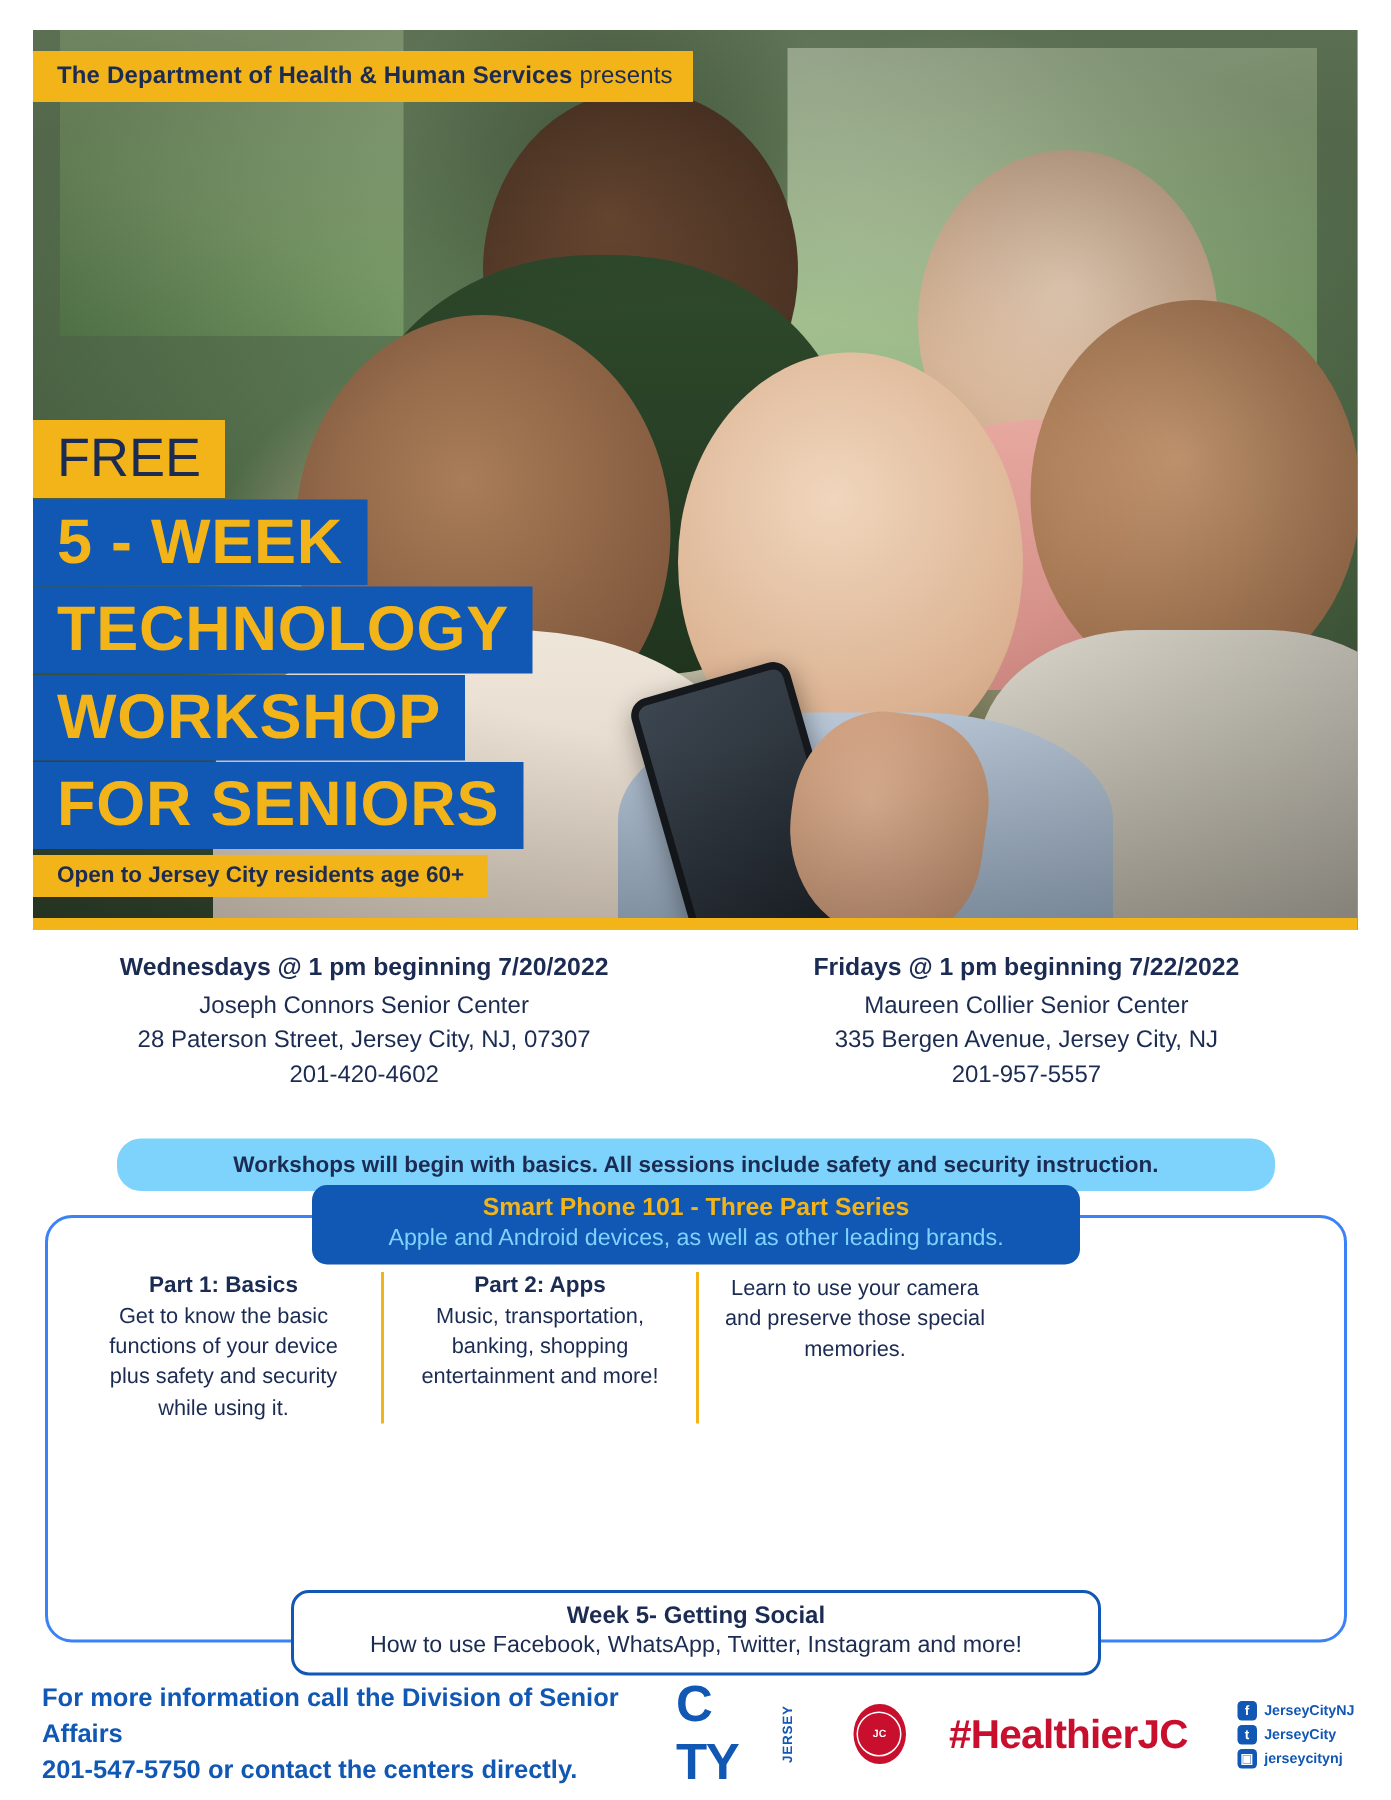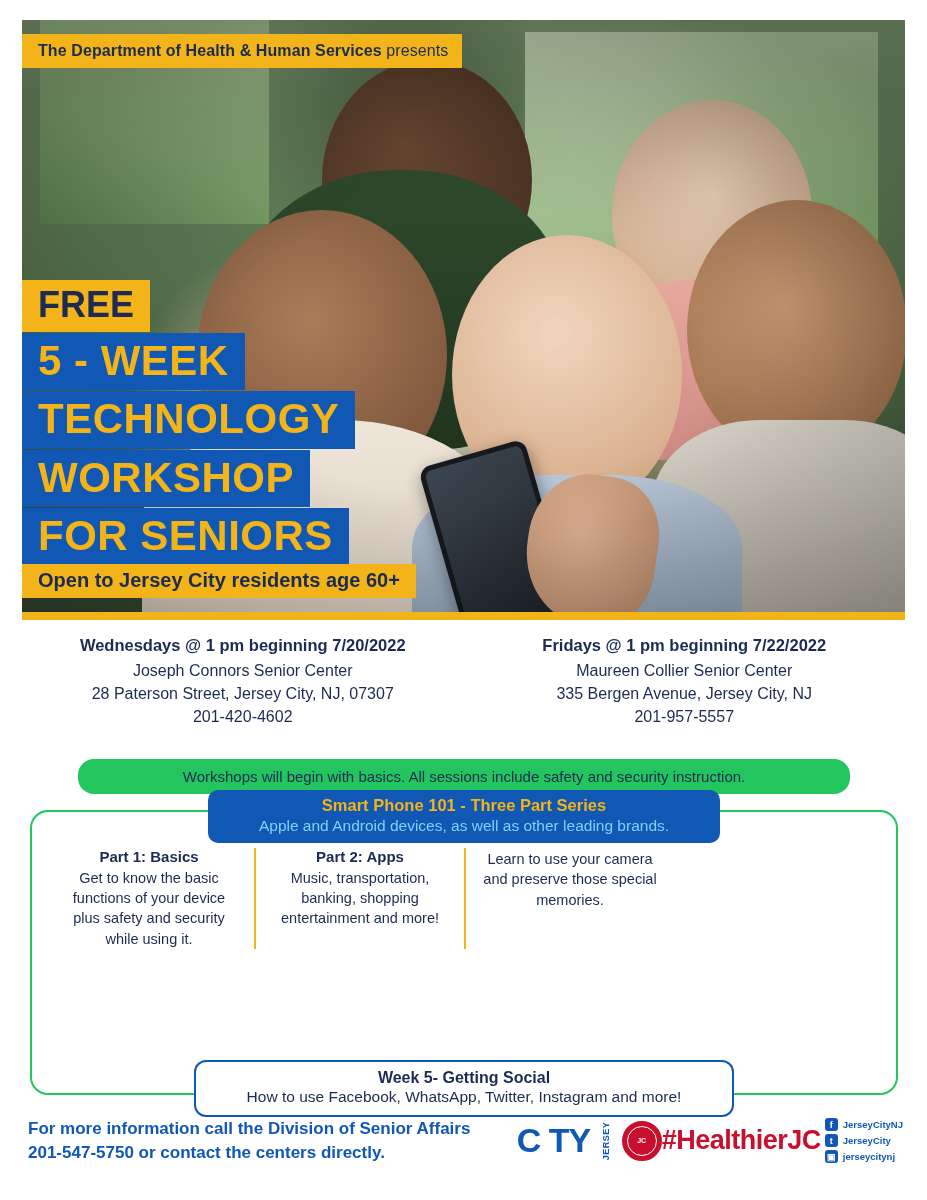--- a/index.html
+++ b/index.html
@@ -86,65 +86,65 @@
     letter-spacing: .1px;
   }
   .hero-banner .thin { font-weight: 400; }
 
   .hero-titles {
     position: absolute; left: 0; bottom: 54px;
   }
   .t-free {
     display: inline-block;
     background: #f2b418; color: #1b2b52;
-    font-size: 36px; font-weight: 700; line-height: 1;
+    font-size: 36px; font-weight: 400; line-height: 1;
     padding: 7px 16px 9px 16px;
   }
   .t-line {
     display: inline-block;
     background: #1157b4; color: #f2b418;
     font-size: 42px; font-weight: 800; line-height: 1.06;
     padding: 6px 16px 7px 16px;
     letter-spacing: .5px;
     white-space: nowrap;
   }
   .t-wrap > div { margin-top: 1px; }
   .hero-sub {
     position: absolute; left: 0; bottom: 22px;
     background: #f2b418; color: #1b2b52;
-    font-size: 20px; font-weight: 600;
+    font-size: 15px; font-weight: 600;
     padding: 5px 16px 6px 16px;
   }
   .hero-rule {
     position: absolute; left: 0; right: 0; bottom: 0; height: 8px;
     background: #f2b418;
   }
 
   
   .centers {
     position: absolute; left: 22px; top: 636px; width: 883px;
     display: flex;
   }
   .center-col { width: 50%; text-align: center; color: #1b2b52; }
   .center-col .c-head { font-size: 16.5px; font-weight: 700; margin-bottom: 4px; }
   .center-col .c-line { font-size: 16px; font-weight: 400; line-height: 1.45; }
 
   .notice {
     position: absolute; left: 78px; top: 759px; width: 772px;
-    background: #22c55e; color: #1b2b52;
+    background: #7dd3fc; color: #1b2b52;
     border-radius: 16px;
     text-align: center;
-    font-size: 15px; font-weight: 400;
+    font-size: 15px; font-weight: 700;
     padding: 9px 10px;
   }
 
   
   .curr {
     position: absolute; left: 30px; top: 810px; width: 868px; height: 285px;
-    border: 2px solid #22c55e;
+    border: 2px solid #3b82f6;
     border-radius: 18px;
   }
   .curr-head {
     position: absolute; left: 50%; transform: translateX(-50%);
     top: -22px; width: 512px;
     background: #1157b4; border-radius: 10px;
     padding: 6px 10px 8px 10px;
     text-align: center;
   }
   .curr-head .ch1 { color: #f2b418; font-size: 16.5px; font-weight: 700; }
@@ -178,21 +178,21 @@
   .week5 .w-title { font-size: 16px; font-weight: 700; }
   .week5 .w-body { font-size: 15.5px; font-weight: 400; margin-top: 1px; }
 
   
   .footer {
     position: absolute; left: 28px; top: 1117px; width: 875px;
     display: flex; align-items: center; justify-content: space-between;
   }
   .foot-text { color: #1157b4; font-size: 17px; font-weight: 700; line-height: 1.4; }
 
-  .foot-right { display: flex; align-items: center; gap: 0; }
+  .foot-right { display: flex; align-items: center; gap: 29px; }
   .logo-city {
     display: flex; align-items: center;
     color: #1157b4; font-size: 34px; font-weight: 800; letter-spacing: -1px;
     position: relative;
   }
   .logo-city .jersey {
     font-size: 9px; font-weight: 700; color: #1157b4;
     transform: rotate(-90deg);
     letter-spacing: .5px;
     margin: 0 -4px 0 -3px;

